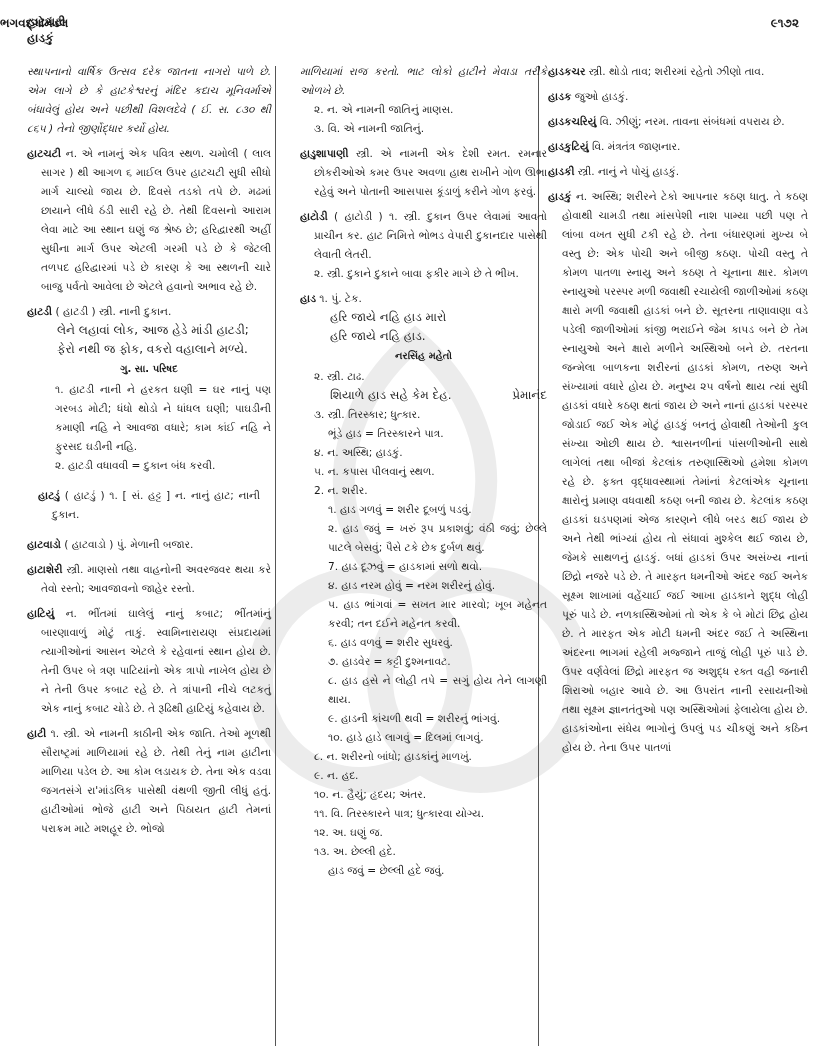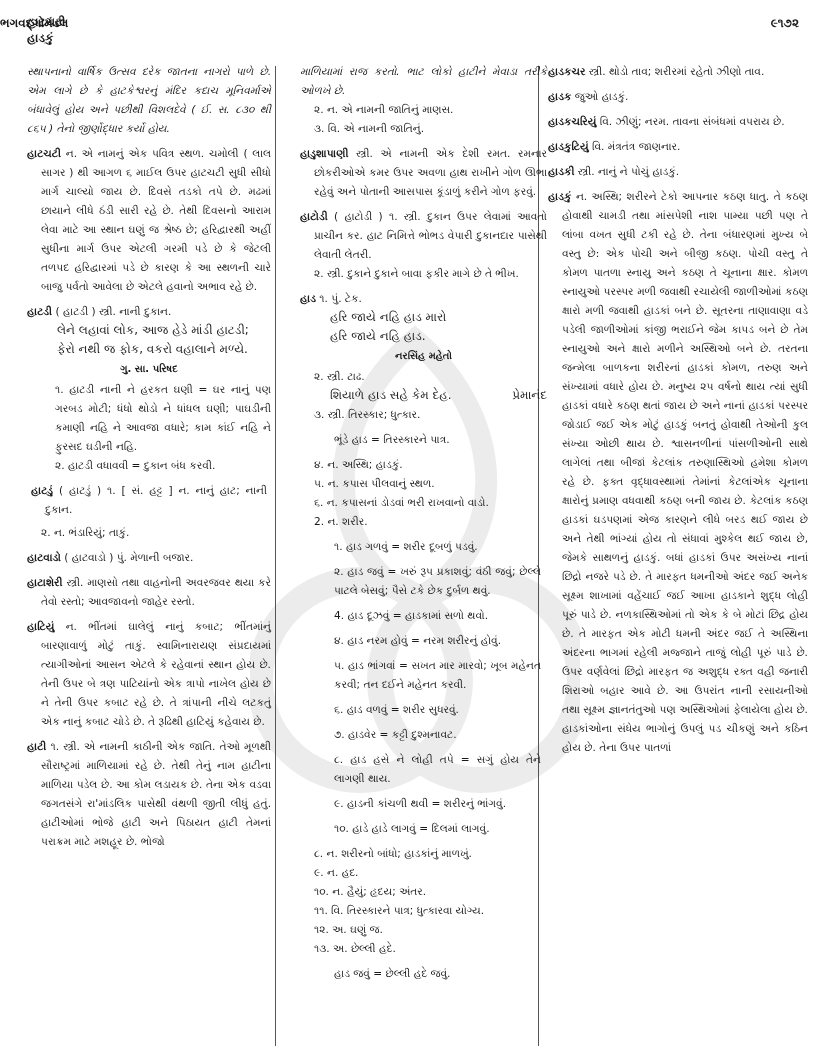--- a/index.html
+++ b/index.html
@@ -24,21 +24,21 @@
   .col-left { left: 27px; width: 244px; }
   .col-mid { left: 300px; width: 247px; }
   .col-right { left: 548px; width: 260px; }
   .divider { position: absolute; top: 66px; width: 1px; background: #555; height: 980px; }
   .div1 { left: 275px; }
   .div2 { left: 538px; }
   .entry { margin: 0 0 6px 0; text-indent: 0; padding-left: 14px; }
   .entry .hw { font-weight: bold; margin-left: -14px; }
   .cont { padding-left: 14px; margin: 0 0 6px 0; font-style: italic; }
   .sense { padding-left: 14px; margin: 0; }
-  .sub { padding-left: 28px; margin: 6px; }
+  .sub { padding-left: 28px; margin: 0; }
   .quote { padding-left: 30px; margin: 0; font-size: 12px; }
   .cite { text-align: center; margin: 0 0 2px 0; font-size: 10px; font-weight: bold; }
 </style>
 </head>
 <body>
 
 <svg class="watermark" viewBox="0 0 330 560">
   <circle cx="110" cy="380" r="100" fill="none" stroke="#000" stroke-width="26"></circle>
   <circle cx="230" cy="380" r="100" fill="none" stroke="#000" stroke-width="26"></circle>
   <path d="M165 40 C 260 120, 260 250, 165 300 C 70 250, 70 120, 165 40 Z" fill="none" stroke="#000" stroke-width="22"></path>
@@ -70,25 +70,24 @@
       <span>( હાટડી ) સ્ત્રી. નાની દુકાન.</span>
     </p>
     <p class="quote">લેને લહાવાં લોક, આજ હેડે માંડી હાટડી;</p>
     <p class="quote">ફેરો નથી જ ફોક, વકરો વહાલાને મળ્યે.</p>
     <p class="cite">ગુ. સા. પરિષદ</p>
     <p class="sense" style="padding-left:28px;text-indent:0">૧. હાટડી નાની ને હરકત ઘણી = ઘર નાનું પણ ગરબડ મોટી; ધંધો થોડો ને ધાંધલ ઘણી; પાઘડીની કમાણી નહિ ને આવજા વધારે; કામ કાંઈ નહિ ને ફુરસદ ઘડીની નહિ.</p>
     <p class="sense" style="padding-left:28px">૨. હાટડી વધાવવી = દુકાન બંધ કરવી.</p>
   </div>
 
   <div style="margin-bottom:6px">
-    <p class="entry" style="margin:4px">
+    <p class="entry" style="margin:11px">
       <span class="hw">હાટડું</span>
       <span>( હાટડું ) ૧. [ સં. હટ્ટ ] ન. નાનું હાટ; નાની દુકાન.</span>
     </p>
-    <p class="sense">૨. ન. ભંડારિયું; તાકું.</p>
   </div>
 
   <p class="entry">
     <span class="hw">હાટવાડો</span>
     <span>( હાટવાડો ) પું. મેળાની બજાર.</span>
   </p>
 
   <p class="entry">
     <span class="hw">હાટાશેરી</span>
     <span>સ્ત્રી. માણસો તથા વાહનોની અવરજવર થયા કરે તેવો રસ્તો; આવજાવનો જાહેર રસ્તો.</span>
@@ -133,25 +132,24 @@
     <p class="cite">નરસિંહ મહેતો</p>
     <p class="sense">૨. સ્ત્રી. ટાઢ.</p>
     <p class="quote">
       <span>શિયાળે હાડ સહે કેમ દેહ.</span>
       <span style="float:right">પ્રેમાનંદ</span>
     </p>
     <p class="sense">૩. સ્ત્રી. તિરસ્કાર; ધુત્કાર.</p>
     <p class="sub">ભૂંડે હાડ = તિરસ્કારને પાત્ર.</p>
     <p class="sense">૪. ન. અસ્થિ; હાડકું.</p>
     <p class="sense">૫. ન. કપાસ પીલવાનું સ્થળ.</p>
-    <p class="sense">૬. ન. કપાસનાં ડોડવાં ભરી રાખવાનો વાડો.</p>
     <p class="sense">2. ન. શરીર.</p>
     <p class="sub">૧. હાડ ગળવું = શરીર દૂબળું પડવું.</p>
     <p class="sub">૨. હાડ જવું = ખરું રૂપ પ્રકાશવું; વંઠી જવું; છેલ્લે પાટલે બેસવું; પૈસે ટકે છેક દુર્બળ થવું.</p>
-    <p class="sub">4. હાડ દૂઝવું = હાડકામાં સળો થવો.</p>
+    <p class="sub">7. હાડ દૂઝવું = હાડકામાં સળો થવો.</p>
     <p class="sub">૪. હાડ નરમ હોવું = નરમ શરીરનું હોવું.</p>
     <p class="sub">૫. હાડ ભાંગવાં = સખત માર મારવો; ખૂબ મહેનત કરવી; તન દઈને મહેનત કરવી.</p>
     <p class="sub">૬. હાડ વળવું = શરીર સુધરવું.</p>
     <p class="sub">૭. હાડવેર = કટ્ટી દુશ્મનાવટ.</p>
     <p class="sub">૮. હાડ હસે ને લોહી તપે = સગું હોય તેને લાગણી થાય.</p>
     <p class="sub">૯. હાડની કાંચળી થવી = શરીરનું ભાંગવું.</p>
     <p class="sub">૧૦. હાડે હાડે લાગવું = દિલમાં લાગવું.</p>
     <p class="sense">૮. ન. શરીરનો બાંધો; હાડકાંનું માળખું.</p>
     <p class="sense">૯. ન. હદ.</p>
     <p class="sense">૧૦. ન. હૈયું; હૃદય; અંતર.</p>

